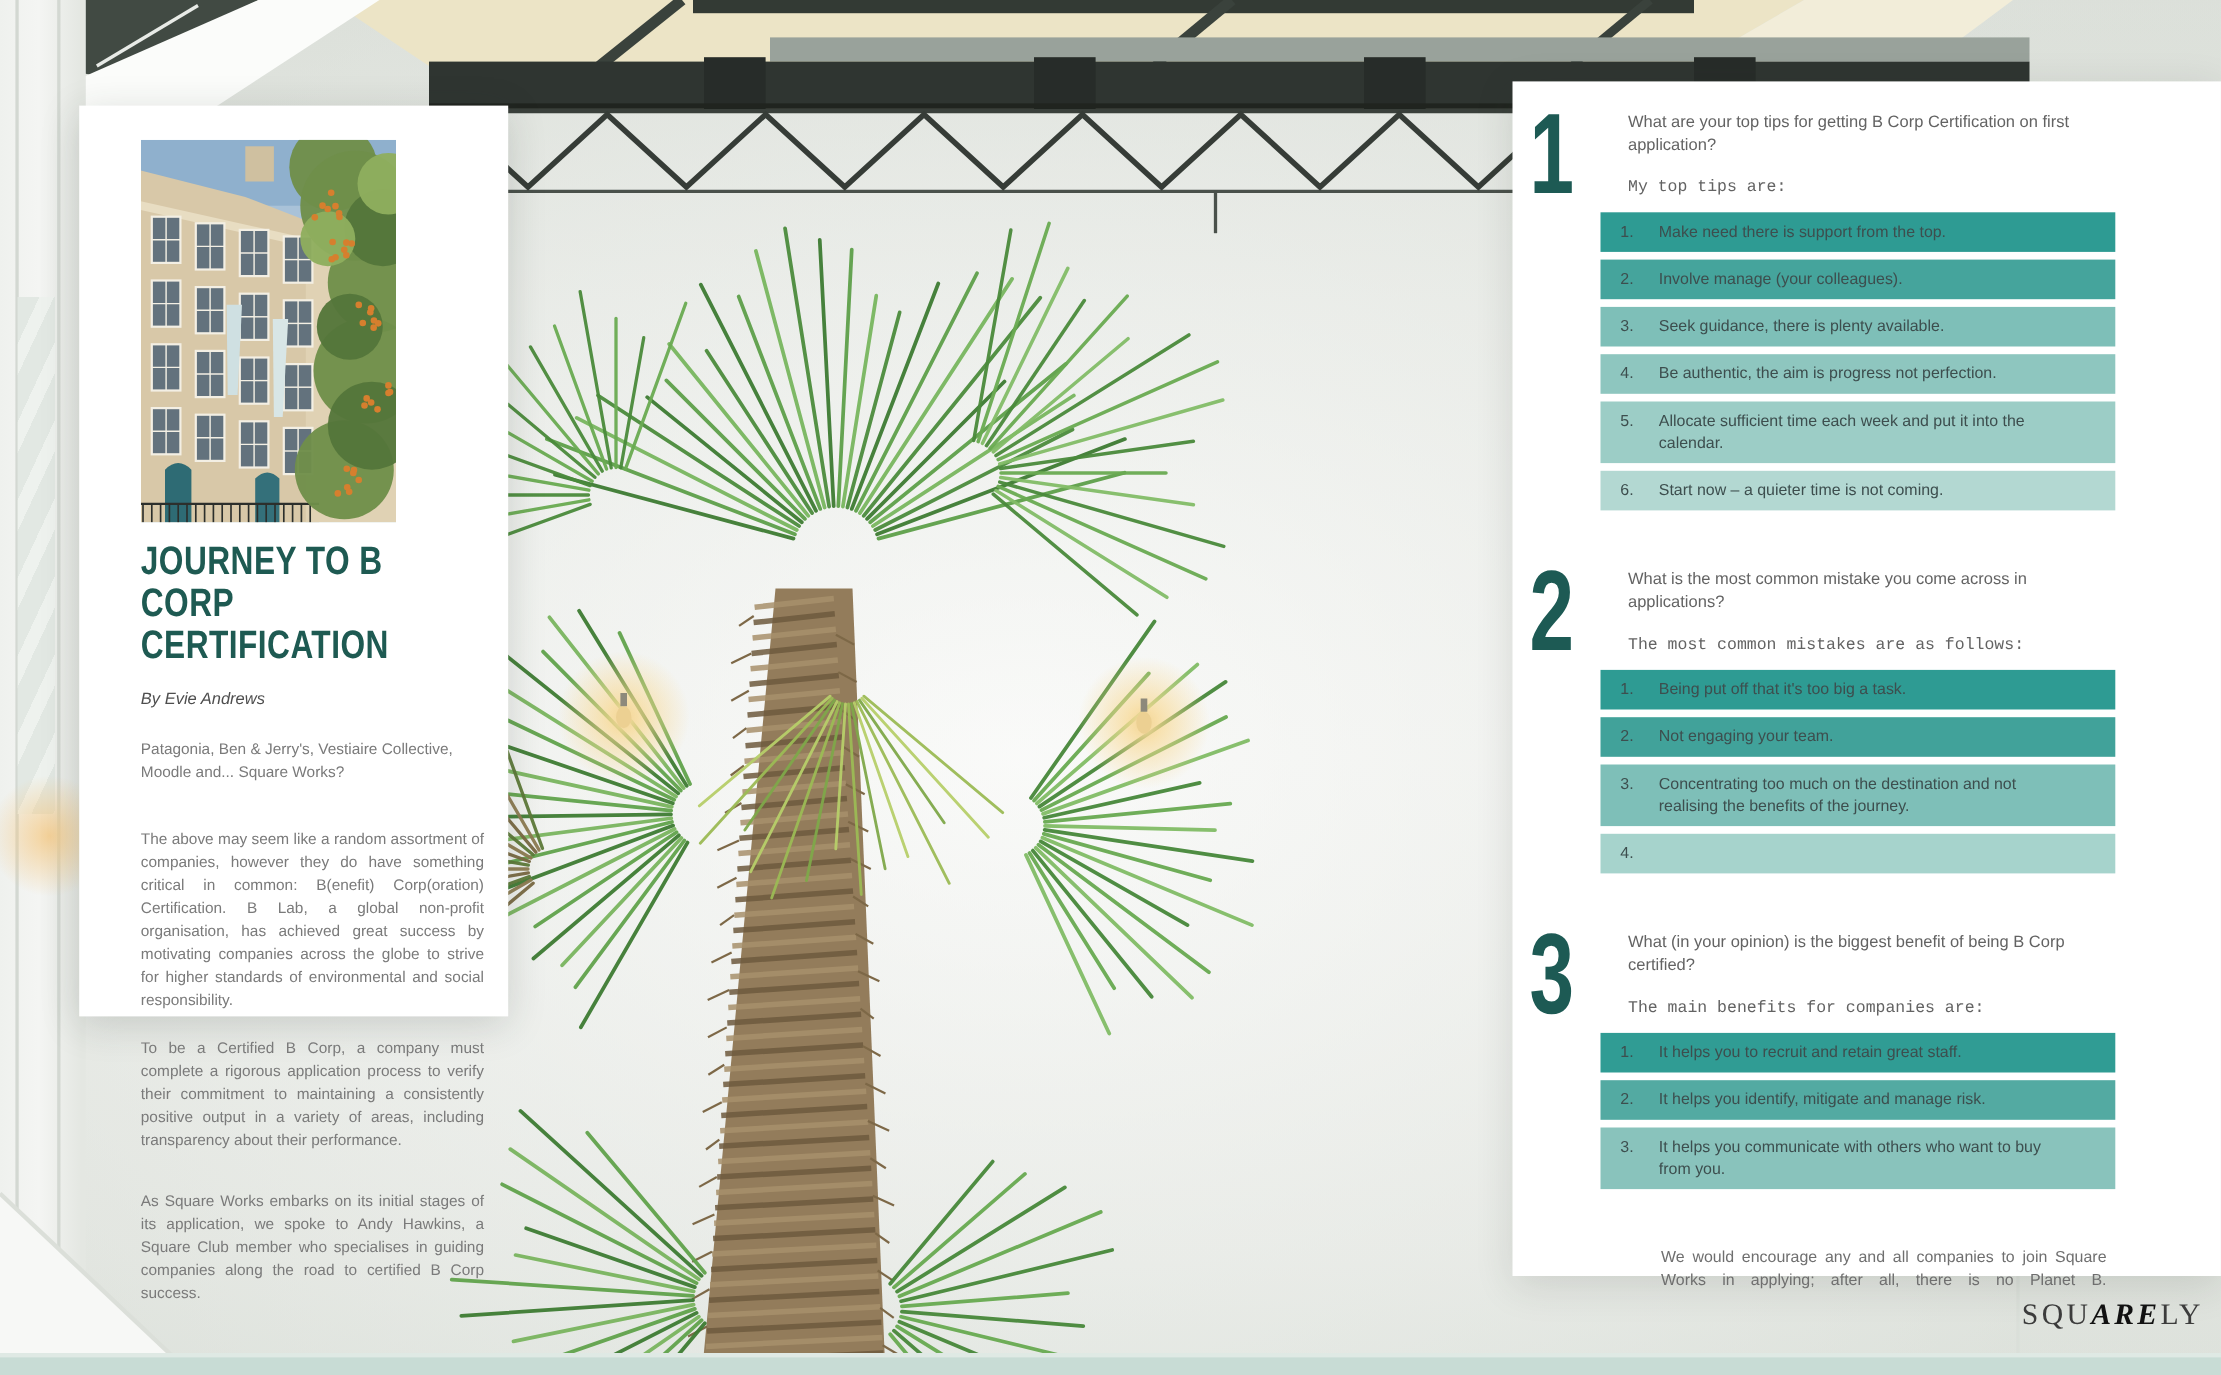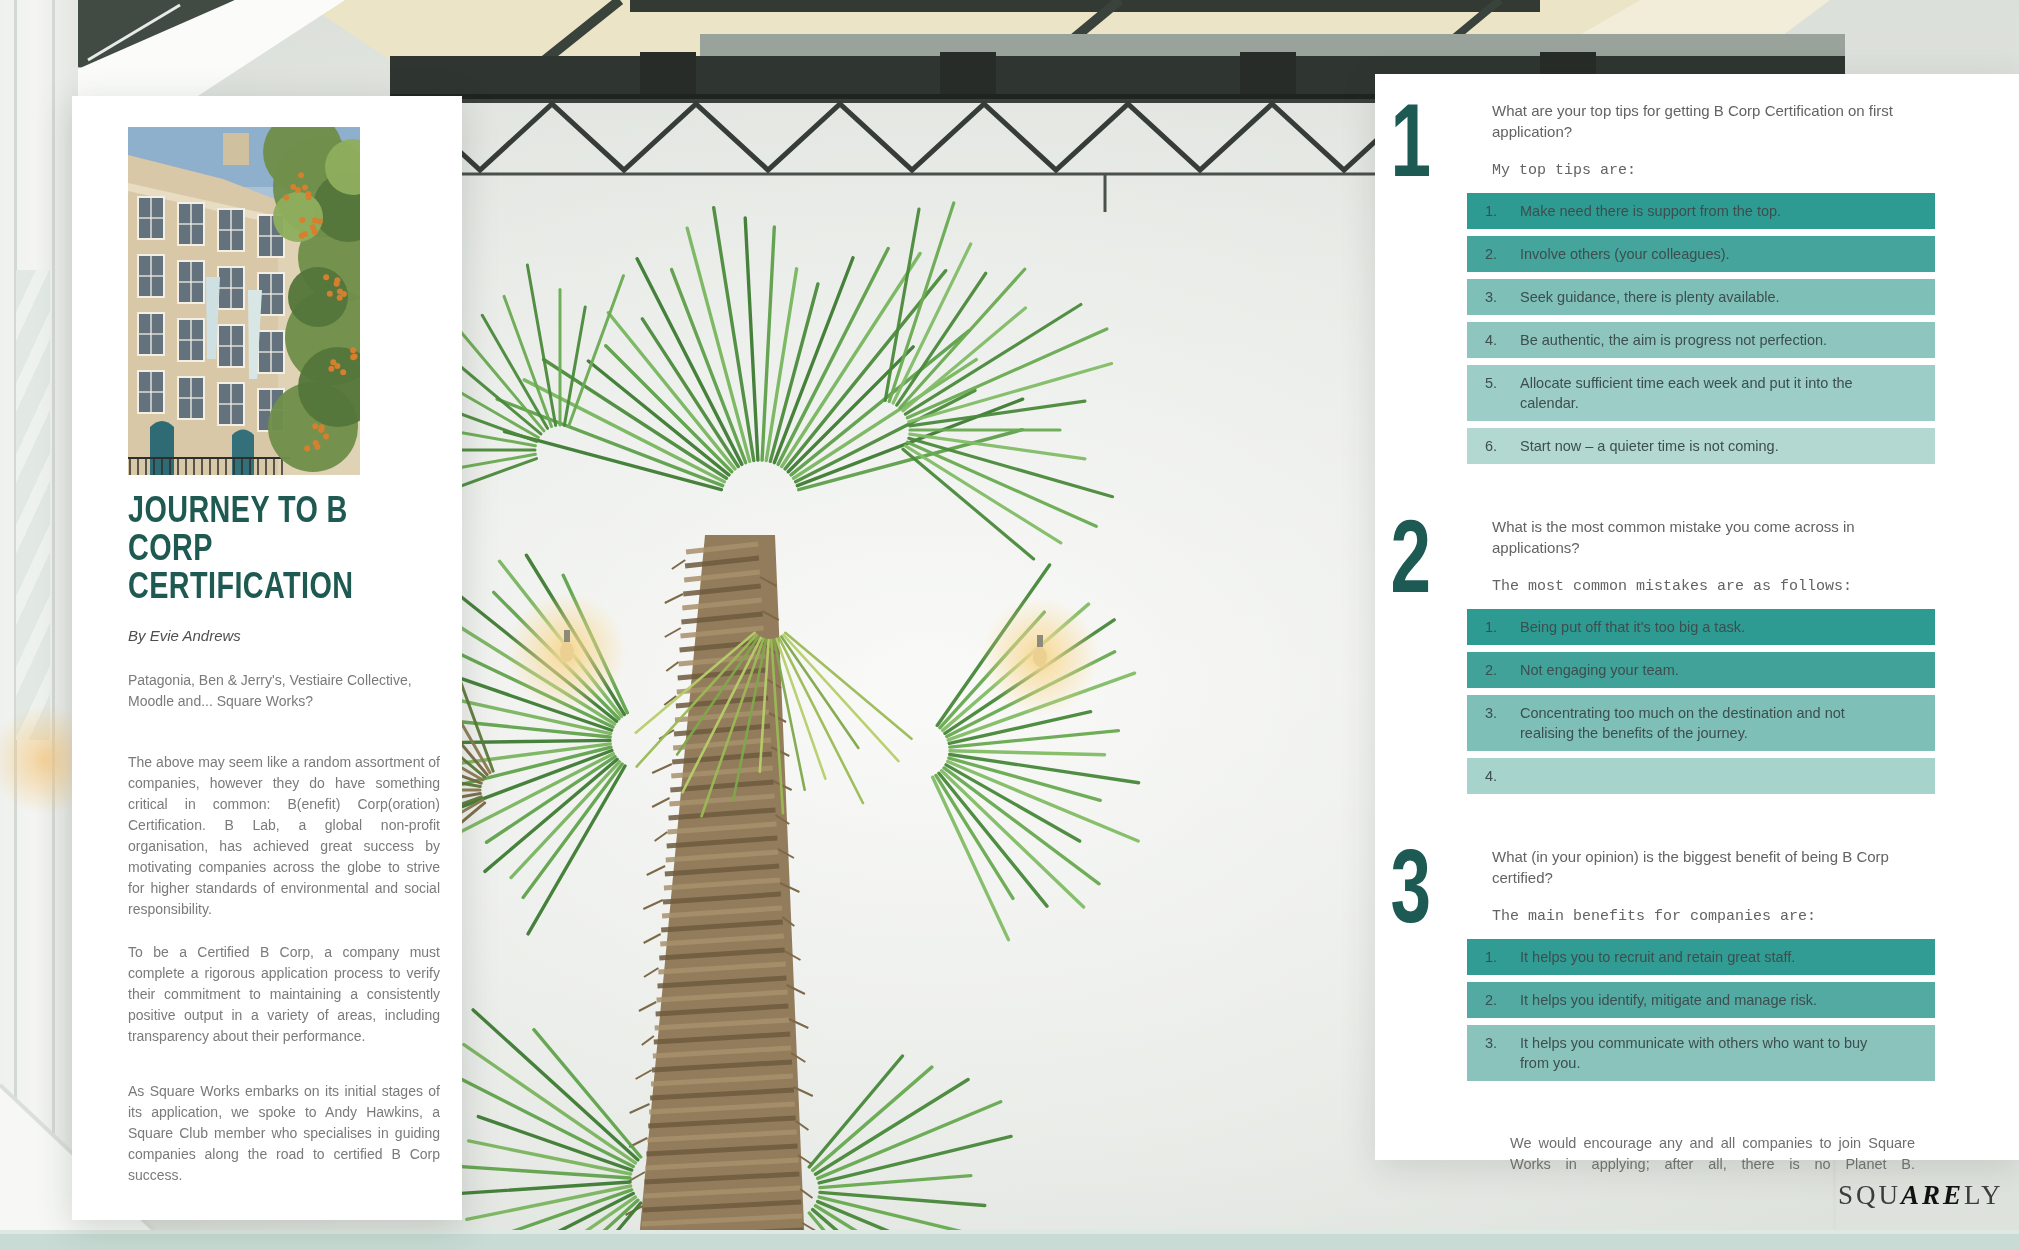--- a/index.html
+++ b/index.html
@@ -25,37 +25,37 @@
   .window-col{position:absolute;left:0;top:0;width:78px;height:1250px;
         background:linear-gradient(90deg,#eff1ee 0%,#f4f5f3 45%,#e4e7e2 95%);}
   .window-col .bar1,.window-col .bar2{position:absolute;top:0;height:1250px;width:3px;background:#d3d8d2;}
   .bar1{left:14px;} .bar2{left:52px;}
   .pane{position:absolute;left:16px;top:270px;width:34px;height:470px;
         background:repeating-linear-gradient(115deg,#e2e8e3 0 18px,#eef2ee 18px 30px);}
   .sill{position:absolute;left:0;top:0;width:2019px;height:1250px;pointer-events:none;}
   .strip{position:absolute;left:0;top:1230px;width:2019px;height:20px;background:#c8dcd5;border-top:4px solid #dfe9e4;}
   .corner{position:absolute;left:1833px;top:96px;width:3px;height:1134px;background:#dadfd9;}
   
-  .card{position:absolute;left:72px;top:96px;width:390px;height:1124px;background:#ffffff;
+  .card{position:absolute;left:72px;top:96px;width:390px;height:828px;background:#ffffff;
         box-sizing:border-box;padding:31px 24px 0 56px;box-shadow:0 8px 34px rgba(40,50,45,.18);}
   .card-photo{width:232px;height:348px;margin-bottom:16px;overflow:hidden;}
   .card h1{margin:0;width:390px;font-size:36px;line-height:38px;font-weight:700;
         color:#1e5a52;letter-spacing:.5px;transform:scaleX(.8);transform-origin:left top;}
   .byline{margin:22px 0 0 0;font-style:italic;font-size:15px;color:#4e4e4e;}
   .para{margin:0;width:312px;font-size:14px;line-height:21px;color:#7a7a7a;text-align:justify;}
   .p1{margin-top:26px;text-align:left;}
   .p2{margin-top:40px;} .p3{margin-top:22px;} .p4{margin-top:34px;}
   
   .panel{position:absolute;left:1375px;top:74px;width:644px;height:1086px;background:#ffffff;
         box-sizing:border-box;padding:26px 0 0 0;box-shadow:0 8px 34px rgba(40,50,45,.14);}
   .qa-section{display:flex;margin-bottom:45px;}
   .qa-num{width:80px;box-sizing:border-box;padding-left:22px;flex:none;
         font-size:104px;line-height:80px;font-weight:700;color:#1d5a54;letter-spacing:-3px;
         transform:scaleX(.7);transform-origin:left top;}
-  .qa-body{width:468px;flex:none;margin-left:12px;}
+  .qa-body{width:468px;flex:none;}
   .qa-question{margin:0 0 18px 25px;width:430px;font-size:15px;line-height:21px;color:#636363;}
   .qa-intro{margin:0 0 12px 25px;font-size:15px;line-height:21px;color:#636363;font-family:Liberation Mono, monospace;}
   .qa-bar{display:flex;margin-bottom:7px;padding:8px 14px 8px 18px;box-sizing:border-box;width:468px;}
   .bar-n{width:35px;flex:none;font-size:14.5px;line-height:20px;color:#3d4e4e;}
   .bar-t{width:380px;font-size:14.5px;line-height:20px;color:#3d4e4e;}
   .closing{margin:18px 0 0 135px;width:405px;font-size:14.5px;line-height:21px;color:#6f6f6f;
         text-align:justify;text-align-last:justify;}
   
   .logo{position:absolute;left:1838px;top:1180px;font-family:"Liberation Serif",serif;
         font-size:27px;letter-spacing:3px;color:#222;white-space:nowrap;}
@@ -500,21 +500,21 @@
       <p class="qa-question">What are your top tips for getting B Corp Certification on first application?</p>
       <p class="qa-intro">My top tips are:</p>
       <div class="qa-bars">
   <div class="qa-bar" style="background: rgb(46, 155, 147);">
     <span class="bar-n">1.</span>
     <span class="bar-t">Make need there is support from the top.</span>
   </div>
 
   <div class="qa-bar" style="background: rgb(69, 164, 156);">
     <span class="bar-n">2.</span>
-    <span class="bar-t">Involve others (your colleagues).</span>
+    <span class="bar-t">Involve manage (your colleagues).</span>
   </div>
 
   <div class="qa-bar" style="background: rgb(126, 191, 184);">
     <span class="bar-n">3.</span>
     <span class="bar-t">Seek guidance, there is plenty available.</span>
   </div>
 
   <div class="qa-bar" style="background: rgb(142, 198, 191);">
     <span class="bar-n">4.</span>
     <span class="bar-t">Be authentic, the aim is progress not perfection.</span>

